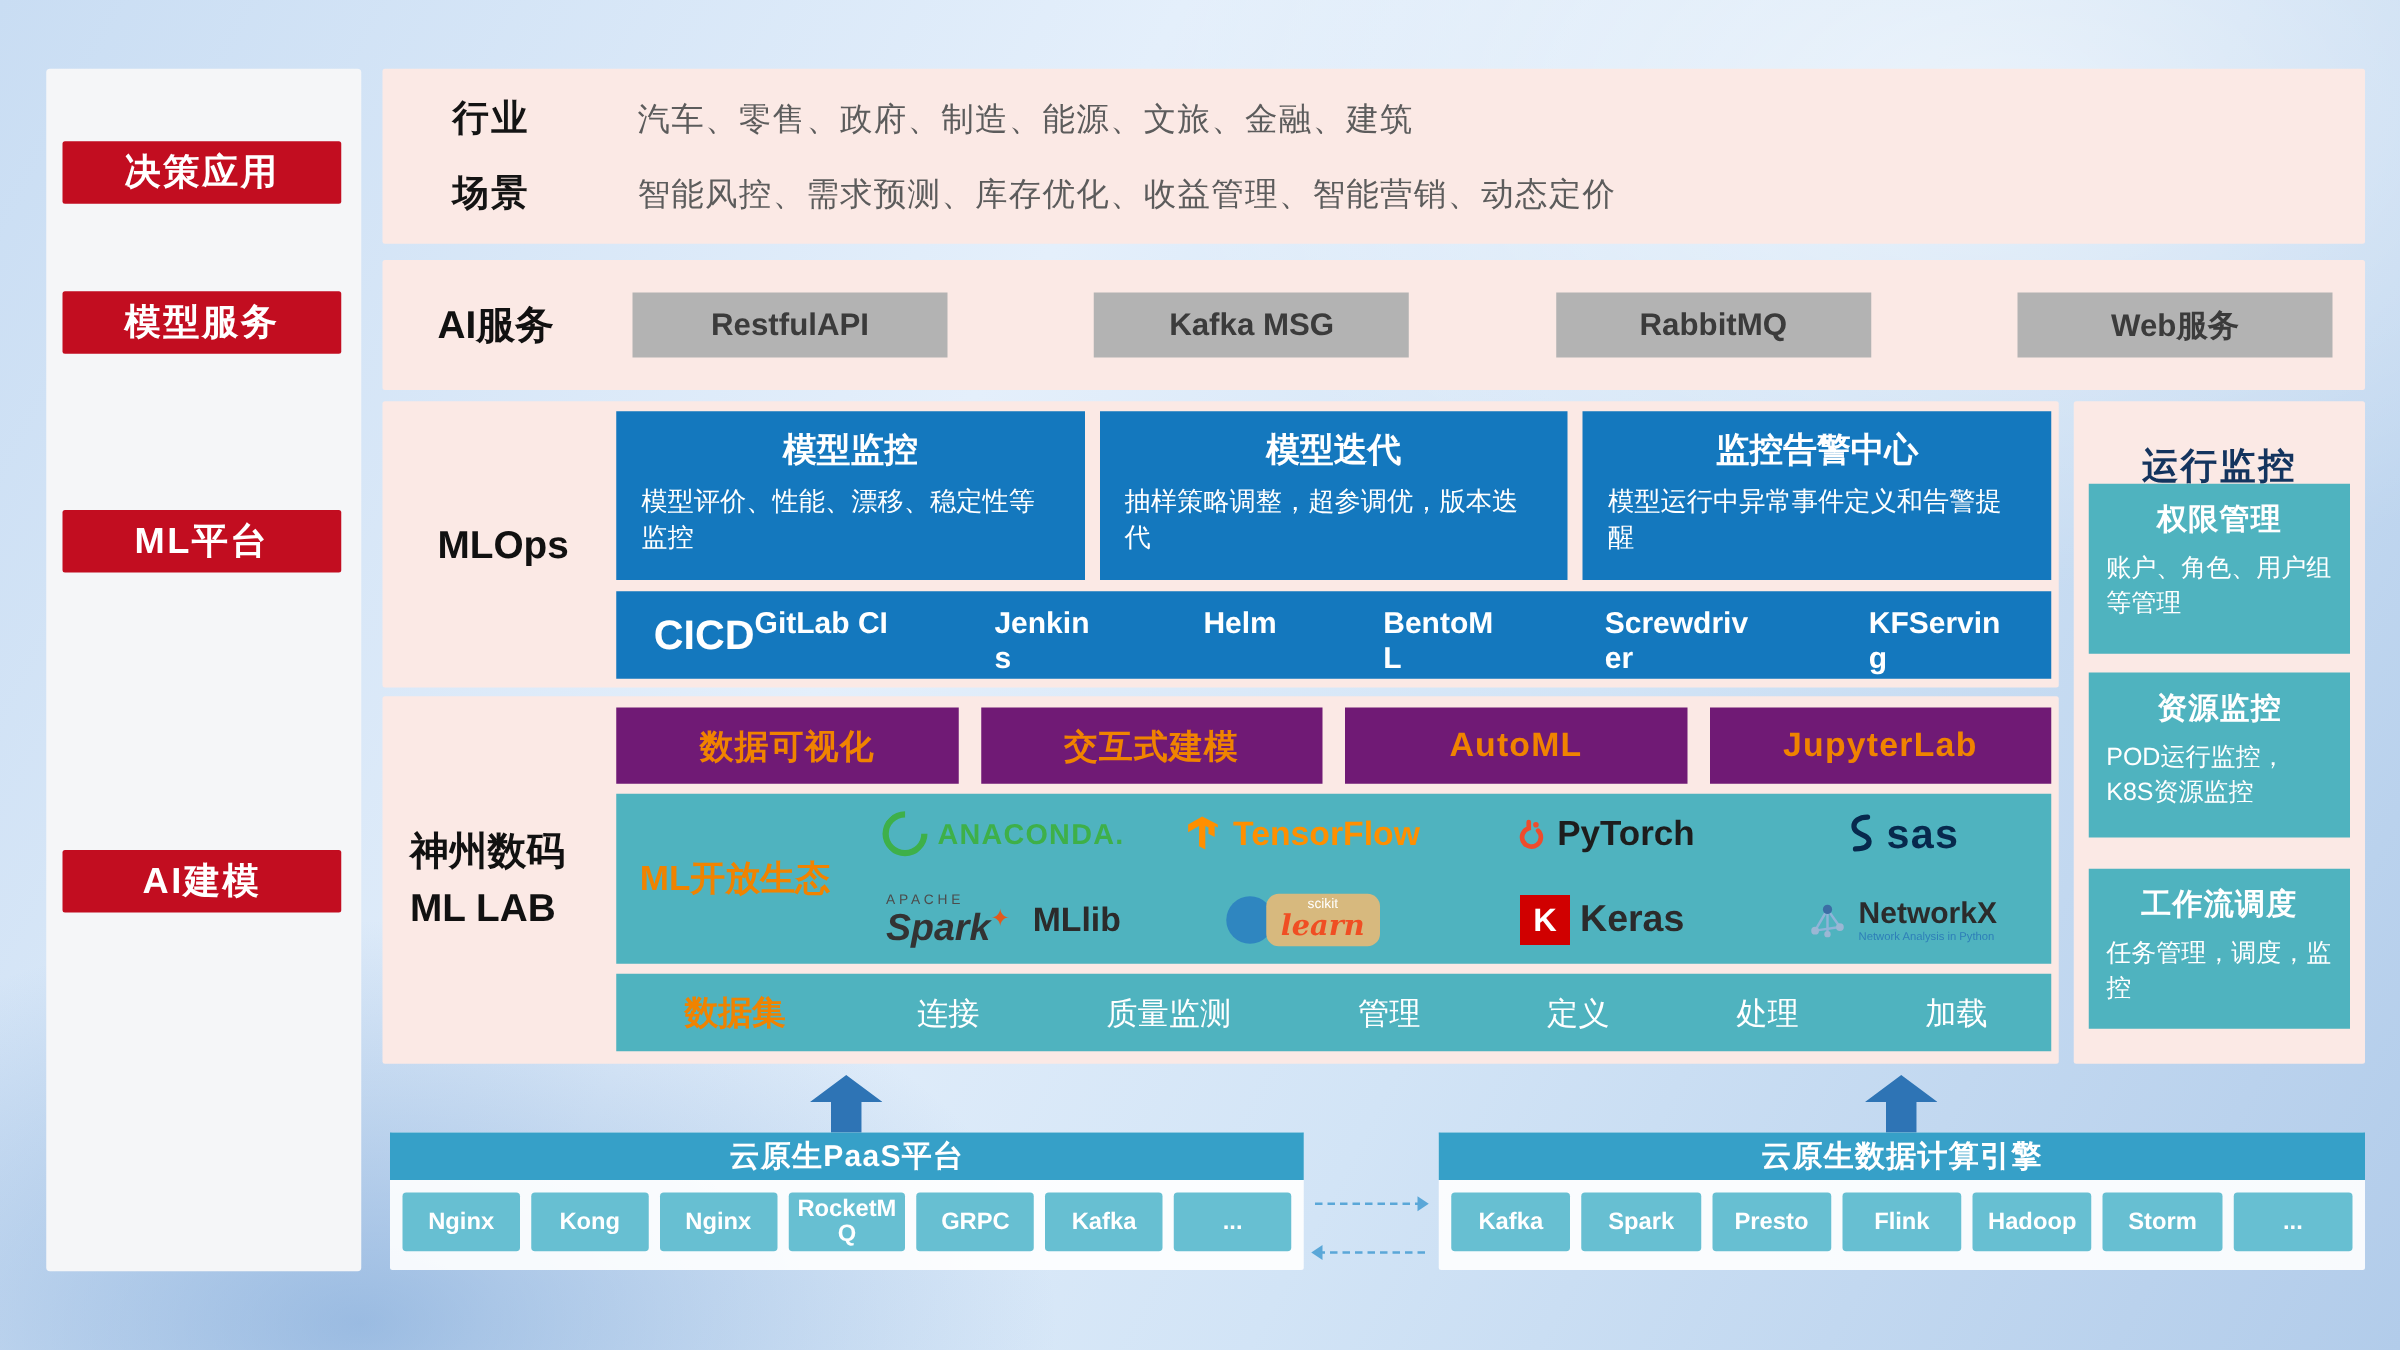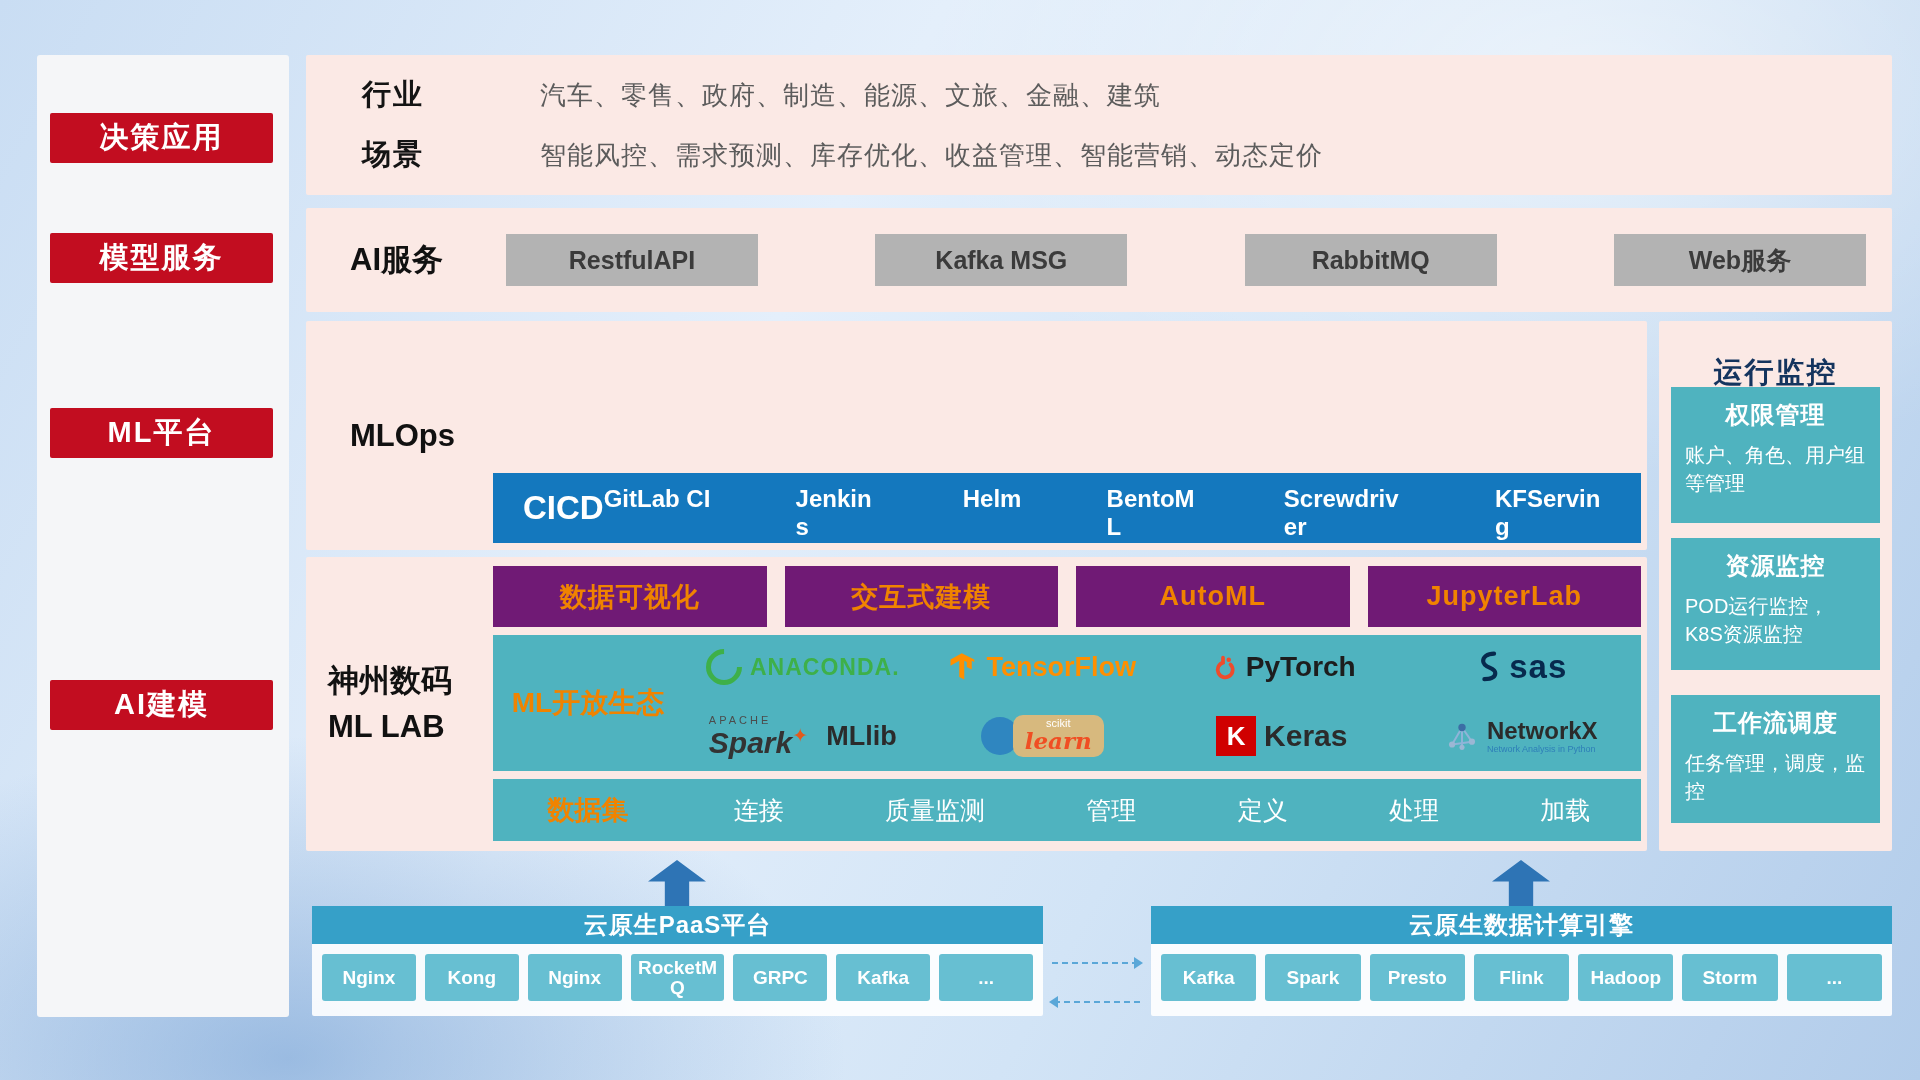--- a/index.html
+++ b/index.html
@@ -20,21 +20,21 @@
   .side-btn { position:absolute; left:50px; width:223px; height:50px;
     background:#c20d20; color:#fff; font-size:29px; font-weight:bold;
     display:flex; align-items:center; justify-content:center; letter-spacing:2px;
     border-radius:2px; cursor:pointer; }
   .sb0{top:113px} .sb1{top:233px} .sb2{top:408px} .sb3{top:680px} .sb4{top:941px}
   
   .panel { position:absolute; background:#fbe9e5; border-radius:2px; box-sizing:border-box; }
   
   .apps { left:306px; top:55px; width:1586px; height:140px;
     display:flex; flex-direction:column; justify-content:space-evenly; padding-left:56px; }
-  .apps-row { display:flex; align-items:center;gap:30px; }
+  .apps-row { display:flex; align-items:center; }
   .apps-label { width:148px; font-size:29px; font-weight:bold; color:#141414; letter-spacing:2px; }
   .apps-text { font-size:26px; color:#5c5c5c; letter-spacing:1px; }
   
   .svc { left:306px; top:208px; width:1586px; height:104px;
     display:flex; align-items:center; padding:0 26px 0 44px; }
   .svc-label { width:156px; font-size:31px; font-weight:bold; color:#111; }
   .svc-btns { flex:1; display:flex; justify-content:space-between; }
   .svc-btn { width:252px; height:52px; background:#b3b3b3; color:#3b3b3b;
     font-size:25px; font-weight:bold; display:flex; align-items:center; justify-content:center; cursor:pointer; }
   
@@ -150,20 +150,34 @@
     <div class="svc-btns">
       <span class="svc-btn">RestfulAPI</span>
       <span class="svc-btn">Kafka MSG</span>
       <span class="svc-btn">RabbitMQ</span>
       <span class="svc-btn">Web服务</span>
     </div>
   </div>
 
   <div class="panel mlops">
     <div class="mlops-label">MLOps</div>
+    <div class="mlops-cards">
+      <div class="mlops-card">
+        <h3>模型监控</h3>
+        <p>模型评价、性能、漂移、稳定性等监控</p>
+      </div>
+      <div class="mlops-card">
+        <h3>模型迭代</h3>
+        <p>抽样策略调整，超参调优，版本迭代</p>
+      </div>
+      <div class="mlops-card">
+        <h3>监控告警中心</h3>
+        <p>模型运行中异常事件定义和告警提醒</p>
+      </div>
+    </div>
     <div class="cicd">
       <span class="cicd-label">CICD</span>
       <div class="cicd-items">
         <span class="cicd-item">GitLab CI</span>
         <span class="cicd-item w-jenkins">Jenkins</span>
         <span class="cicd-item">Helm</span>
         <span class="cicd-item w-bentoml">BentoML</span>
         <span class="cicd-item w-screw">Screwdriver</span>
         <span class="cicd-item w-kfs">KFServing</span>
       </div>

